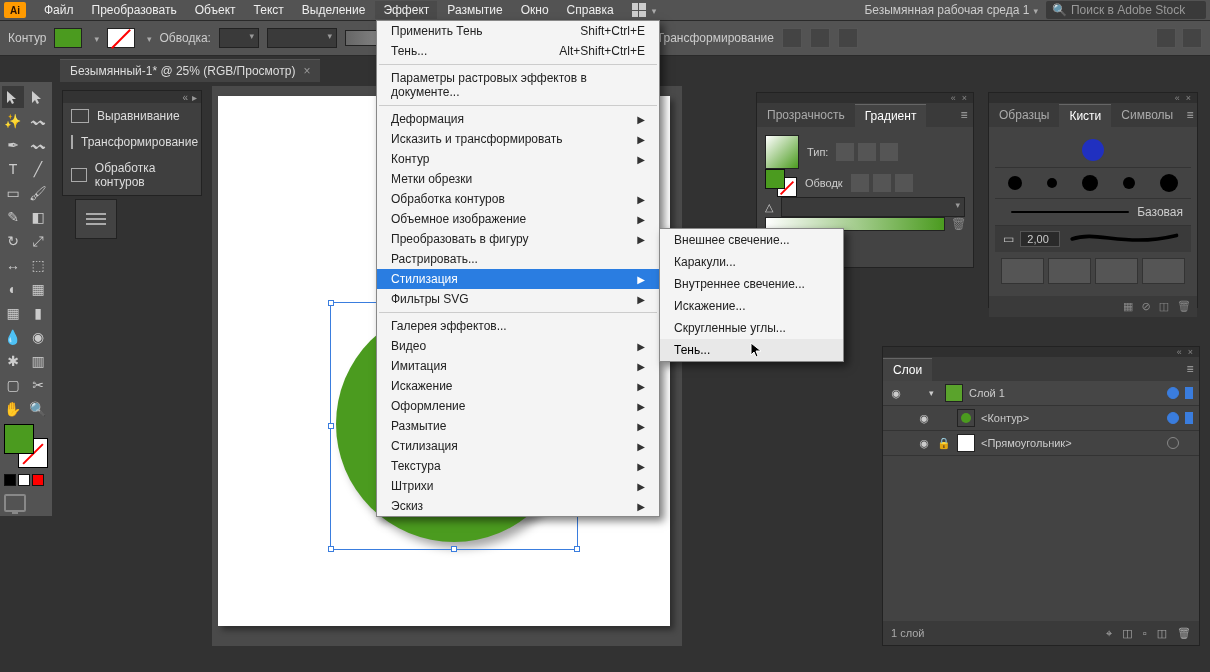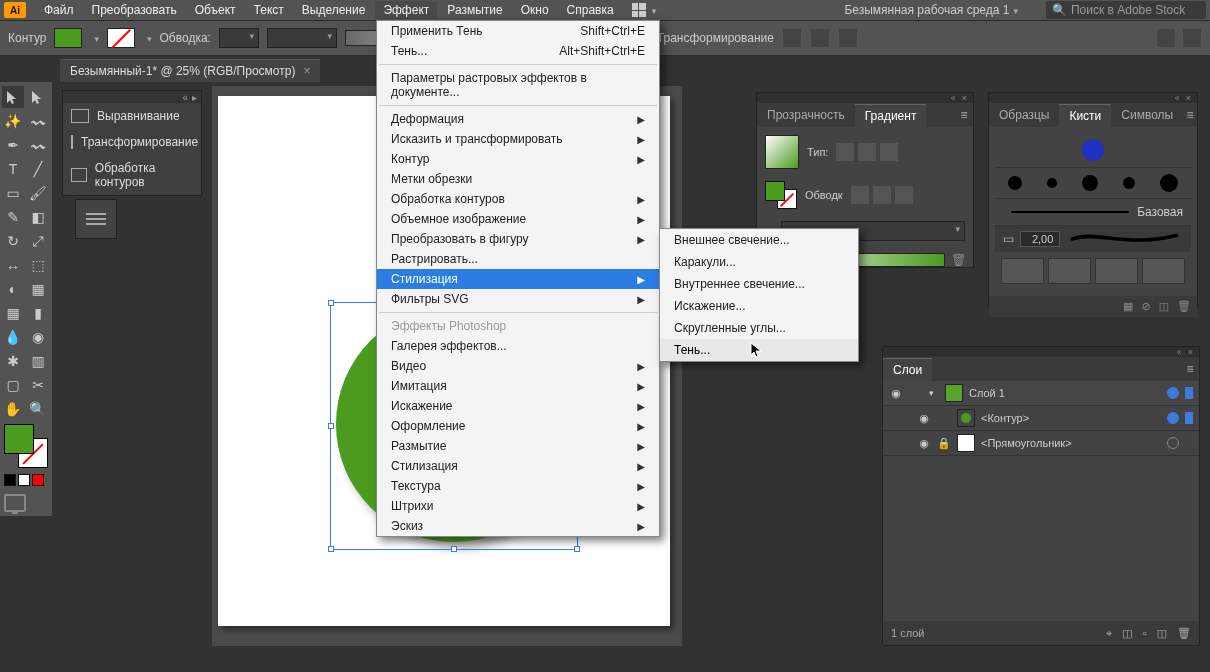--- a/index.html
+++ b/index.html
@@ -4,21 +4,21 @@
 <style>
   * { box-sizing: border-box; margin: 0; padding: 0; font-family: "Segoe UI", Tahoma, sans-serif; }
   body { width: 1210px; height: 672px; background: #323232; color: #ccc; font-size: 12px; overflow: hidden; position: relative; }
   
   
   .menubar { height: 20px; background: #535353; display: flex; align-items: center; padding: 0 4px; gap: 2px; }
   .menubar .logo { width: 22px; height: 16px; background: #ff9a00; color: #2a1200; font-weight: bold; font-size: 10px; display: flex; align-items: center; justify-content: center; border-radius: 2px; margin-right: 8px; }
   .menubar .menu-item { padding: 2px 8px; color: #eee; cursor: default; }
   .menubar .menu-item.open { background: #4a4a4a; }
   .menubar .spacer { flex: 1; }
-  .menubar .right { display: flex; align-items: center; gap: 20px; color: #ccc; }
+  .menubar .right { display: flex; align-items: center; gap: 0; color: #ccc; }
   .menubar .workspace { padding: 2px 8px; }
   .menubar .search { background: #3a3a3a; padding: 2px 6px; border-radius: 2px; color: #999; width: 160px; display: flex; align-items: center; gap: 4px; }
   .menubar .grid-icon { width: 14px; height: 14px; display: grid; grid-template-columns: 1fr 1fr; grid-template-rows: 1fr 1fr; gap: 1px; margin-left: 8px; }
   .menubar .grid-icon div { background: #ccc; }
 
   
   .options-bar { height: 36px; background: #535353; border-top: 1px solid #2a2a2a; border-bottom: 1px solid #2a2a2a; display: flex; align-items: center; padding: 0 8px; gap: 8px; color: #ccc; }
   .options-bar .label { color: #ccc; }
   .color-swatch { width: 28px; height: 20px; border: 1px solid #222; }
   .fill-green { background: #4b9b1f; }
@@ -76,53 +76,53 @@
   
   .dropdown-menu { position: absolute; left: 376px; top: 20px; width: 284px; background: #f4f4f4; border: 1px solid #888; box-shadow: 4px 4px 8px rgba(0,0,0,.5); color: #222; z-index: 50; }
   .dropdown-menu .mi { padding: 3px 14px; display: flex; justify-content: space-between; align-items: center; font-size: 12px; }
   .dropdown-menu .mi.hl { background: #2a7de1; color: #fff; }
   .dropdown-menu .mi .arrow { font-size: 10px; color: #333; }
   .dropdown-menu .mi.hl .arrow{ color:#fff;}
   .dropdown-menu .mi.disabled { color: #9a9a9a; }
   .dropdown-menu .sep { height: 1px; background: #ccc; margin: 3px 2px; }
 
   
-  .submenu { position: absolute; left: 659px; top: 228px; width: 200px; background: #f4f4f4; border: 1px solid #888; box-shadow: 4px 4px 8px rgba(0,0,0,.5); color: #222; z-index: 51; }
+  .submenu { position: absolute; left: 659px; top: 228px; width: 185px; background: #f4f4f4; border: 1px solid #888; box-shadow: 4px 4px 8px rgba(0,0,0,.5); color: #222; z-index: 51; }
   .submenu .mi { padding: 4px 14px; font-size: 12px; }
   .submenu .mi.hover { background: #e8e8e8; color:#000; }
   .cursor { position: absolute; left: 750px; top: 342px; z-index: 60; }
   .cursor svg { width: 16px; height: 16px; }
 
   
   .panel { position: absolute; background: #434343; border: 1px solid #222; color: #ccc; }
   .panel .titlebar { display: flex; align-items: center; height: 24px; background: #3a3a3a; }
   .panel .titlebar .tab { padding: 4px 10px; color: #aaa; }
   .panel .titlebar .tab.active { background: #434343; color: #fff; border-top: 1px solid #666; }
   .panel .titlebar .grow { flex: 1; }
   .panel .titlebar .ctrl { width: 18px; text-align: center; color: #aaa; }
   .panel .grip-top { height:10px; background:#2f2f2f; display:flex; justify-content:flex-end; gap:6px; padding:0 6px; align-items:center; font-size:9px; color:#888;}
 
   
   #gradient-panel { left: 756px; top: 92px; width: 218px; height: 176px; }
-  #gradient-panel .body { padding: 8px; display: flex; flex-direction: column; gap: 12px; }
+  #gradient-panel .body { padding: 8px; display: flex; flex-direction: column; gap: 0; }
   #gradient-panel .row { display: flex; align-items: center; gap: 8px; font-size: 11px; }
   #gradient-panel .grad-preview { width: 34px; height: 34px; background: linear-gradient(135deg,#fff,#4b9b1f); border:1px solid #222;}
   #gradient-panel .type-icons { display:flex; gap:4px;}
   #gradient-panel .type-icons div{ width:18px; height:18px; border:1px solid #555; background:#555;}
   #gradient-panel .fillstroke2 { position:relative; width:32px; height:28px;}
   #gradient-panel .fillstroke2 .a{ position:absolute; left:0; top:0; width:20px; height:20px; background:#4b9b1f; border:1px solid #111;}
   #gradient-panel .fillstroke2 .b{ position:absolute; right:0; bottom:0; width:20px; height:20px; background:#fff; border:1px solid #111;}
   #gradient-panel .fillstroke2 .b::after{content:"";position:absolute;left:0;right:0;top:50%;border-top:2px solid red;transform:rotate(-45deg);}
   #gradient-panel .slider-row{ display:flex; gap:6px; align-items:center;}
   #gradient-panel .grad-bar{ flex:1; height:14px; background:linear-gradient(90deg,#fff,#4b9b1f); border:1px solid #222;}
   #gradient-panel .trash{ width:14px; height:14px; color:#888;}
 
   
   #brushes-panel { left: 988px; top: 92px; width: 210px; height: 216px; }
-  #brushes-panel .body { padding: 6px; text-align: right; }
+  #brushes-panel .body { padding: 6px; }
   #brushes-panel .brush-row { display: flex; align-items: center; justify-content: space-around; padding: 6px 0; border-bottom: 1px solid #333; }
   #brushes-panel .blue-dot{ width:22px; height:22px; border-radius:50%; background:#2030c0;}
   #brushes-panel .blk{ width:14px; height:14px; border-radius:50%; background:#000;}
   #brushes-panel .basic-row{ display:flex; align-items:center; padding:6px 8px; border-bottom:1px solid #333;}
   #brushes-panel .basic-row .line{ flex:1; height:2px; background:#000; background:linear-gradient(90deg,#000,#000); margin:0 8px; border-radius:1px;}
   #brushes-panel .thumbs{ display:flex; gap:4px; padding:6px;}
   #brushes-panel .thumbs div{ width:44px; height:26px; background:#555; border:1px solid #333;}
   #brushes-panel .footer{ display:flex; justify-content:flex-end; gap:8px; padding:4px 6px; background:#3a3a3a;}
   #brushes-panel .footer span{ color:#888; font-size:11px;}
   #brushes-panel .val-row{ display:flex; align-items:center; gap:6px; padding:4px 8px; background:#3a3a3a;}
@@ -356,23 +356,20 @@
     </div>
   <div class="mi hl">
       <span>Стилизация</span>
       <span class="arrow">▶</span>
     </div>
   <div class="mi">
       <span>Фильтры SVG</span>
       <span class="arrow">▶</span>
     </div>
   <div class="sep"></div>
-  <div class="mi disabled">
-      <span>Эффекты Photoshop</span>
-    </div>
   <div class="mi">
       <span>Галерея эффектов...</span>
     </div>
   <div class="mi">
       <span>Видео</span>
       <span class="arrow">▶</span>
     </div>
   <div class="mi">
       <span>Имитация</span>
       <span class="arrow">▶</span>

